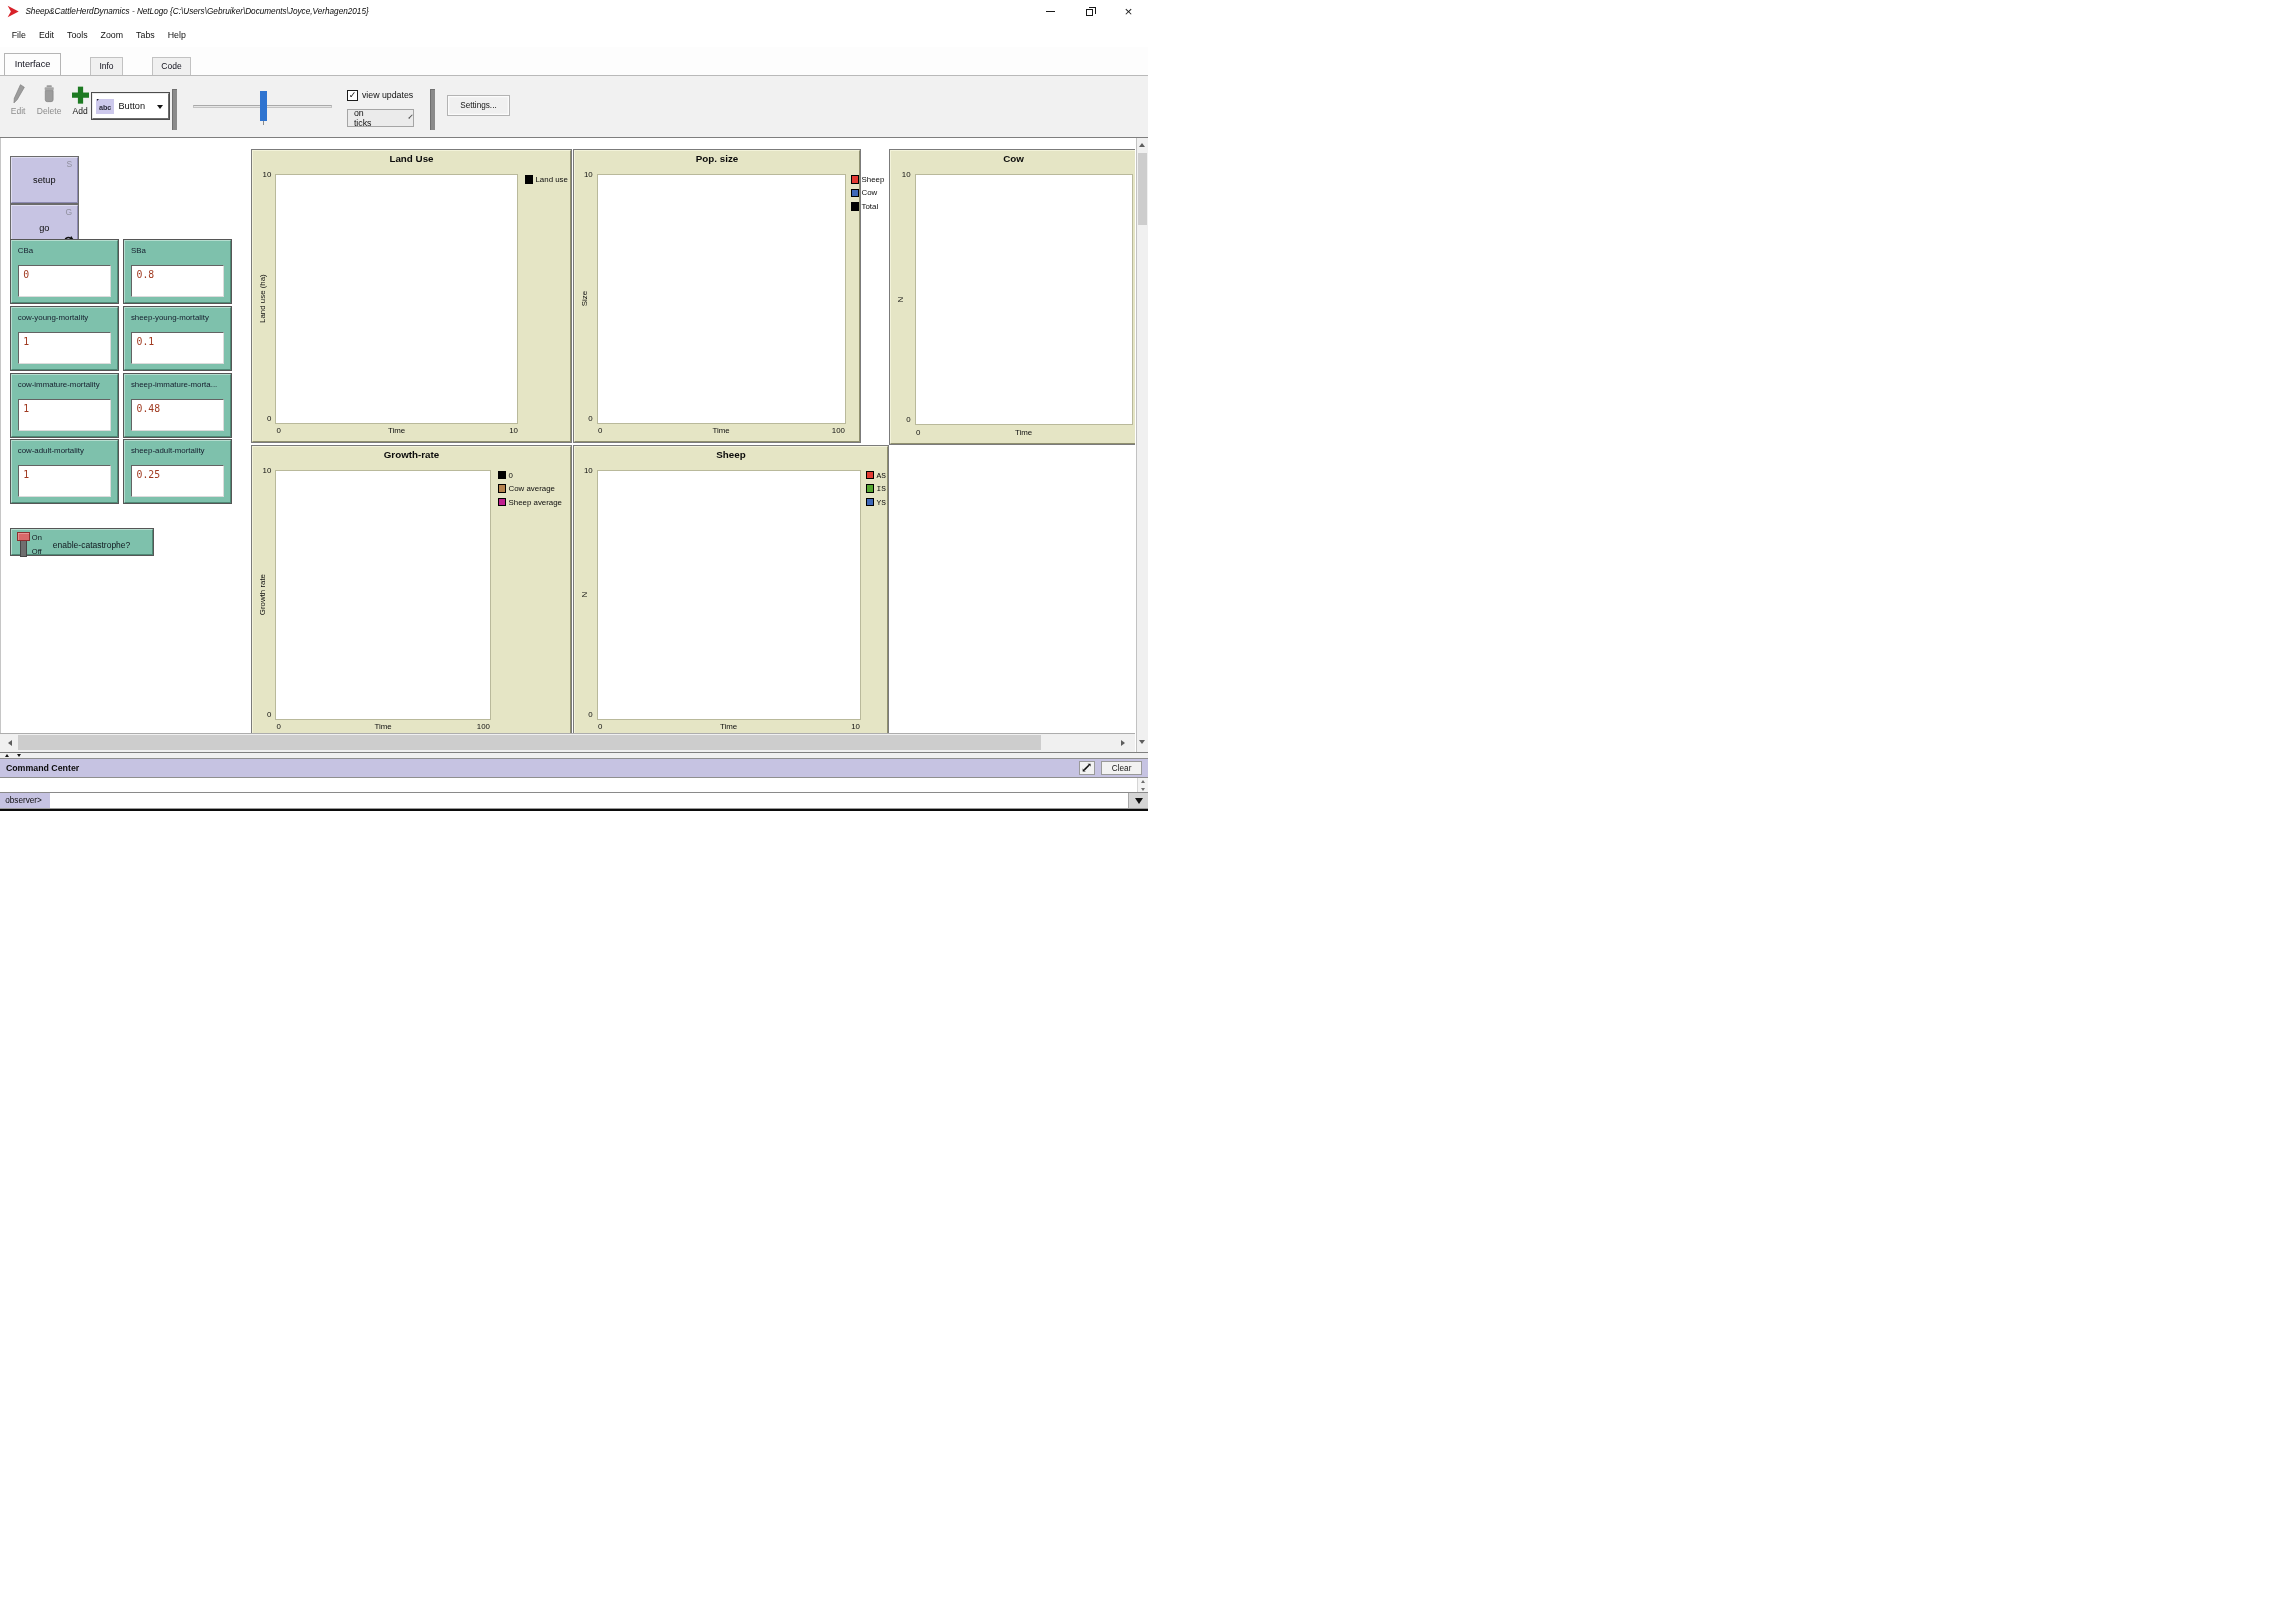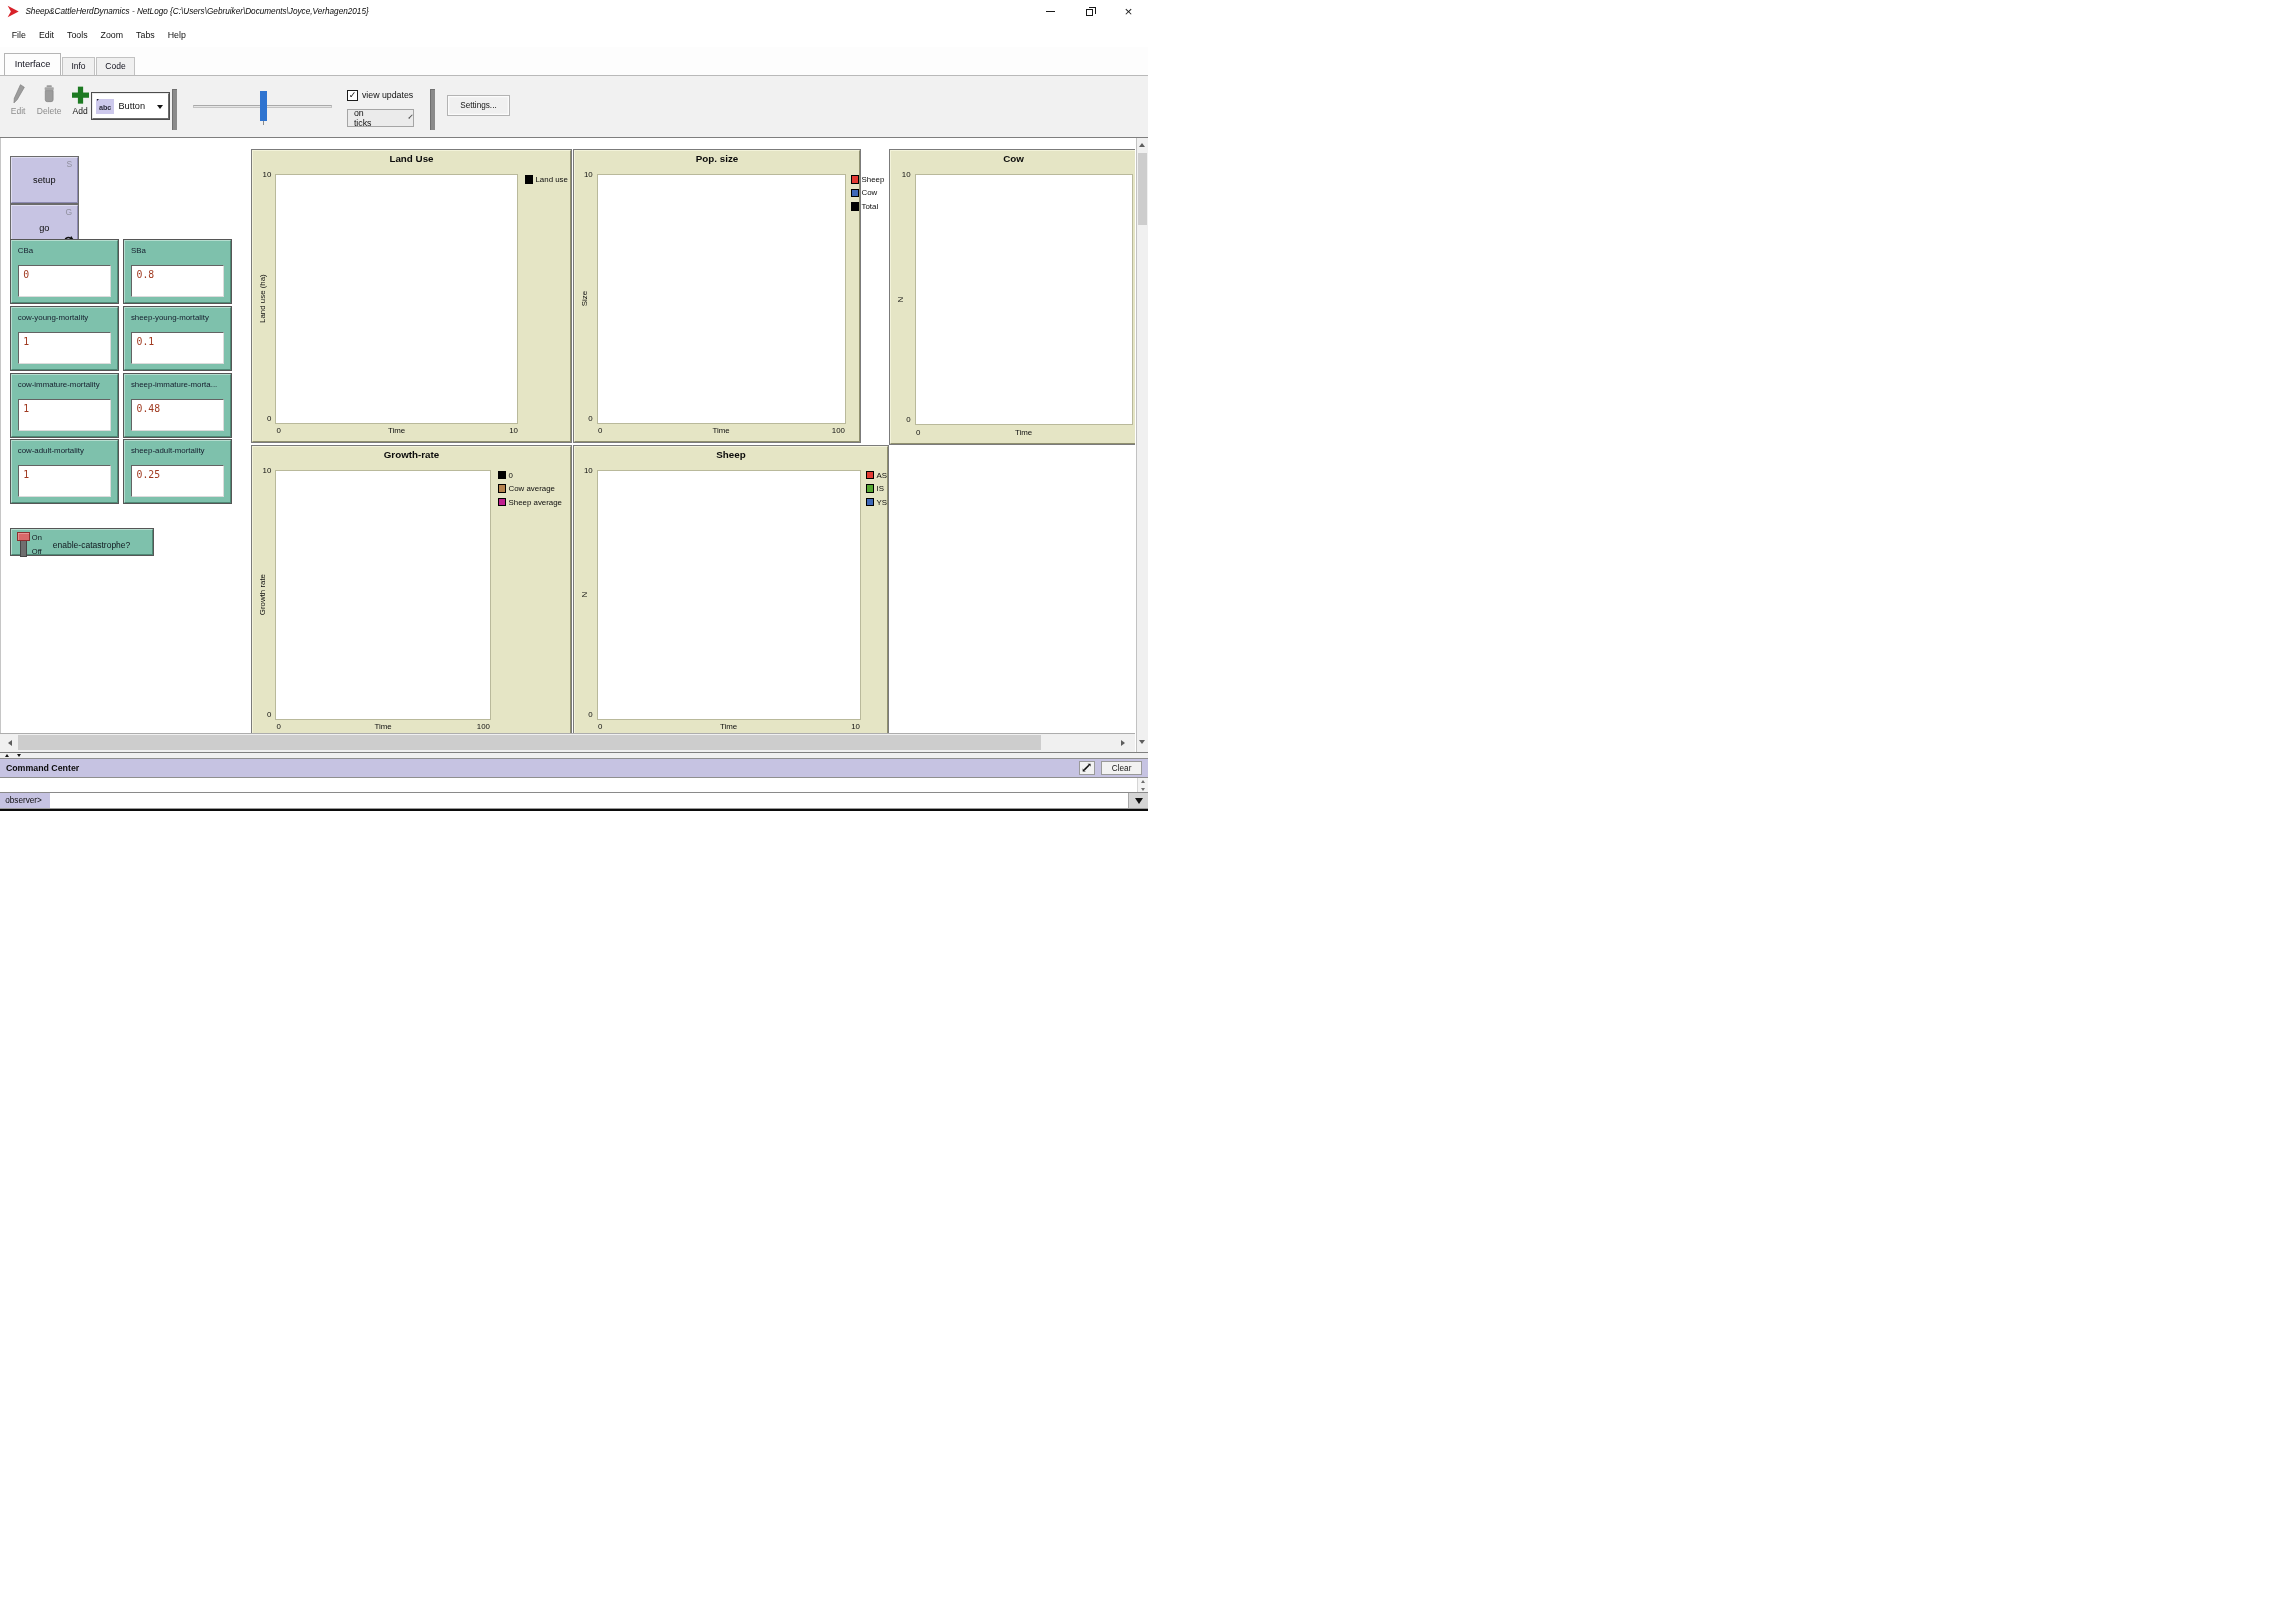--- a/index.html
+++ b/index.html
@@ -15,21 +15,21 @@
   .win-controls { margin-left:auto; display:flex; height:100%; }
   .win-btn { width:39px; height:100%; display:flex; align-items:center; justify-content:center; }
   .glyph-min { width:8.5px; height:0; border-top:1.3px solid #1a1a1a; }
   .glyph-restore { width:6.5px; height:6.5px; border:1px solid #1a1a1a; position:relative; background:#fff; margin-top:2px;}
   .glyph-restore:before { content:""; position:absolute; left:1.3px; top:-3.3px; width:6.5px; height:6.5px; border:1px solid #1a1a1a; border-bottom:none; border-left:none; }
   .glyph-close { font-size:13.7px; line-height:11.8px; color:#1a1a1a; font-weight:400; }
   
   .menubar { height:24px; background:#fff; display:flex; align-items:center; padding-left:5.2px; }
   .menu-item { font-size:8.8px; padding:3.3px 6.5px; }
   
-  .tabbar { height:27.5px; background:#fdfdfd; display:flex; align-items:flex-end; padding-left:3.9px; position:relative; z-index:3; }
+  .tabbar { height:27.5px; background:#fdfdfd; display:flex; align-items:flex-end; padding-left:3.9px; position:relative; z-index:3;gap:28px; }
   .tab { font-size:8.5px; padding:3.3px 8.5px 3.9px; background:#f0f0f0; border:0.7px solid #c2c2c2; border-bottom:none; margin-right:0.7px; position:relative; top:0.7px; color:#10101c;}
   .tab.active { background:#fdfdfd; font-size:9.2px; padding:5.2px 9.8px 5.9px; border-color:#b5b5b5; z-index:4; }
   
   .toolbar { height:63px; background:#f1f1f1; border-top:0.7px solid #b9b9b9; border-bottom:1.3px solid #7e7e7e; position:relative; }
   .tool-group { position:absolute; left:2.6px; top:6.5px; display:flex; }
   .tool-btn { width:31px; display:flex; flex-direction:column; align-items:center; gap:2px; }
   .tool-btn .ticon { height:22px; display:flex; align-items:flex-end; justify-content:center; }
   .tool-btn .lbl { font-size:8.5px; color:#8d8d8d; }
   .tool-btn .lbl.dark { color:#151515; }
   .selector { position:absolute; left:92px; top:17.7px; width:77px; height:26px; background:#fff;
@@ -358,21 +358,21 @@
   </div>
         <div class="plot" style="left: 573px; top: 308px; width: 314px; height: 292px;">
     <div class="plot-title">Sheep</div>
     <div class="plot-area" style="left: 21.6px; top: 23px; width: 264px; height: 250px;"></div>
     <div class="tick ymax" style="left: 1.3px; top: 19.6px; width: 16.4px; text-align: right;">10</div>
     <div class="tick ymin" style="left: 1.3px; top: 263px; width: 16.4px; text-align: right;">0</div>
     <div class="ylab" style="left: -56px; top: 143px;">N</div>
     <div class="tick xmin" style="left: 23px; top: 275px;">0</div>
     <div class="tick xlab" style="left: 21.6px; top: 275px; width: 264px; text-align: center;">Time</div>
     <div class="tick xmax" style="left: 256px; top: 275px; width: 29px; text-align: right;">10</div>
-    <div class="legend" style="left: 291px; top: 24px;">
+    <div class="legend" style="left: 291px; top: 24px; font-family: Liberation Mono, monospace;">
             <div class="leg-item">
               <span class="leg-swatch" style="background: rgb(226, 59, 51);"></span>
               <span class="leg-label">AS</span>
             </div>
             <div class="leg-item">
               <span class="leg-swatch" style="background: rgb(85, 168, 50);"></span>
               <span class="leg-label">IS</span>
             </div>
             <div class="leg-item">
               <span class="leg-swatch" style="background: rgb(62, 104, 184);"></span>

